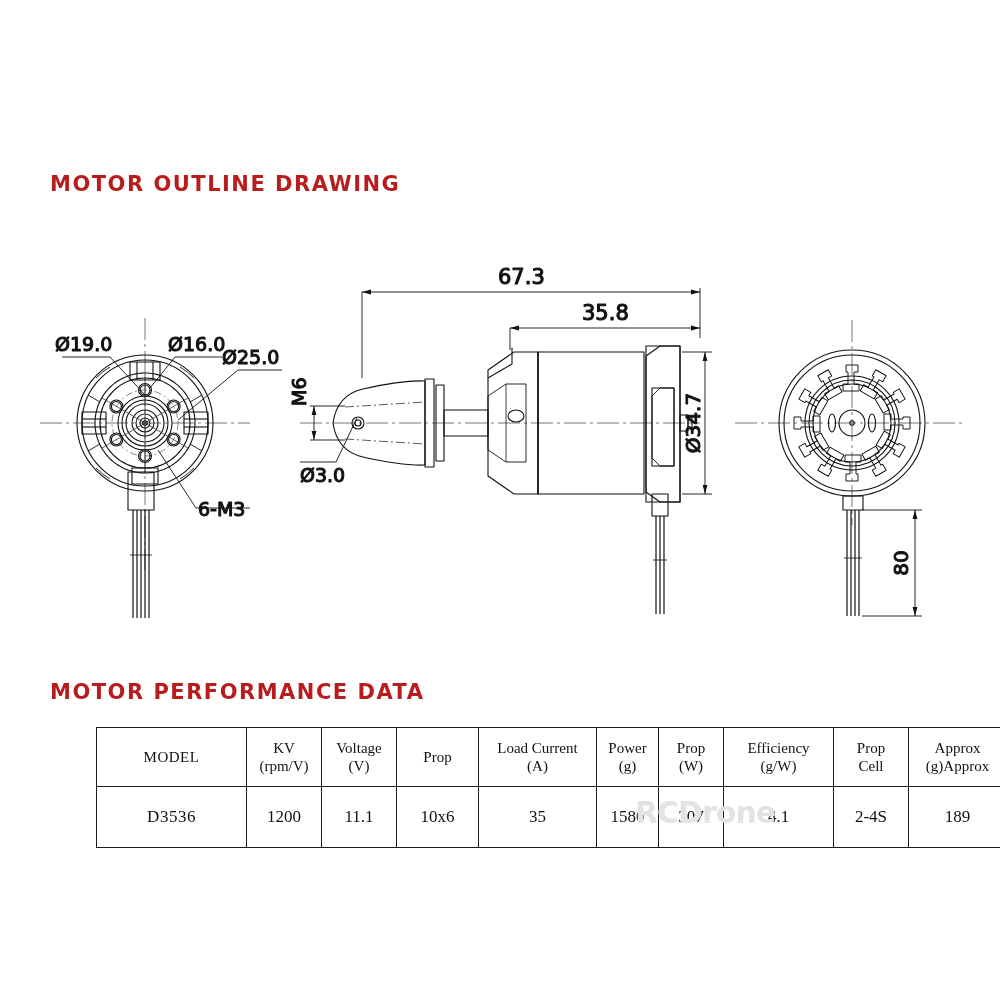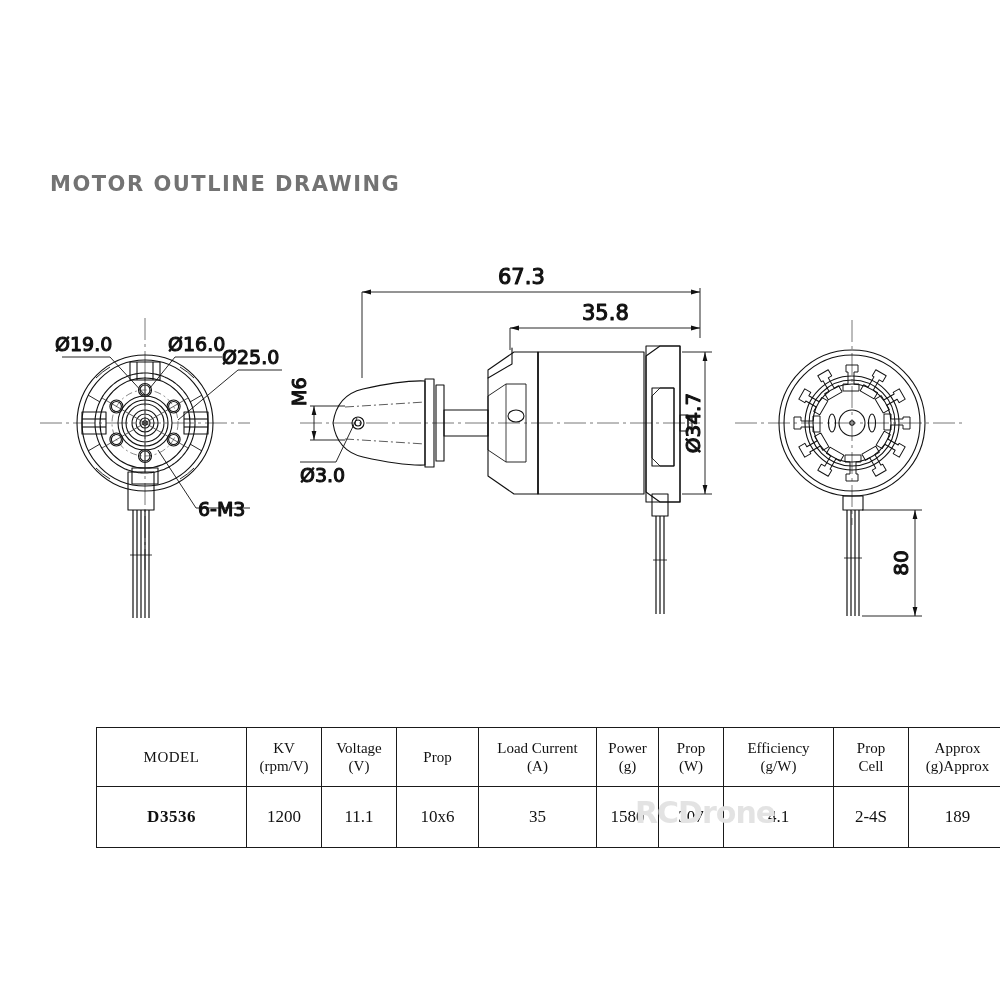--- a/index.html
+++ b/index.html
@@ -9,21 +9,21 @@
     position:relative;overflow:hidden;
   }
   #root{position:absolute;left:0;top:0;width:1000px;height:1000px;}
 
   .section-title{
     position:absolute;
     font-family:"DejaVu Sans", sans-serif;
     font-weight:700;
     font-size:21px;
     letter-spacing:1.5px;
-    color:#737373;
+    color:#b91c1c;
     white-space:pre;
   }
   #title-outline{left:50px;top:172px;}
   #title-perf{left:50px;top:680px;}
 
   
   #drawing{position:absolute;left:0;top:210px;width:1000px;height:450px;}
 
   
   #perf-table{
@@ -38,21 +38,21 @@
     text-align:center;
     vertical-align:middle;
     font-family:"Liberation Serif", serif;
     color:#111;
     padding:0 2px;
     line-height:1.22;
   }
   #perf-table tr.head td{height:58px;font-size:15px;}
   #perf-table tr.body td{height:60px;font-size:17px;}
   #perf-table td.model-h{font-size:19px;letter-spacing:.5px;}
-  #perf-table td.model-v{font-size:18px;letter-spacing:.5px;font-weight:bold;}
+  #perf-table td.model-v{font-size:18px;letter-spacing:.5px;}
   .cell-l1{display:block;white-space:nowrap;}
   .cell-l2{display:block;white-space:nowrap;}
 
   
   #watermark-rcdrone{
     position:absolute;left:635px;top:795px;
     font-family:"DejaVu Sans", sans-serif;
     font-weight:700;font-size:30px;letter-spacing:-1px;
     color:#e3e3e3;
     pointer-events:none;user-select:none;
@@ -325,20 +325,21 @@
           <line x1="915" y1="300" x2="915" y2="406" marker-start="url(#arS)" marker-end="url(#ar)"></line>
           <line x1="862" y1="300" x2="922" y2="300"></line>
           <line x1="862" y1="406" x2="922" y2="406"></line>
         </g>
         <text x="908" y="353" font-size="20" transform="rotate(-90 908 353)" text-anchor="middle">80</text>
       </g>
 
     </g>
   </svg>
 
+  <div class="section-title" id="title-perf">MOTOR PERFORMANCE DATA</div>
 
   <table id="perf-table">
     <colgroup>
       <col style="width:150px">
         <col style="width:75px">
         <col style="width:75px">
       <col style="width:82px">
         <col style="width:118px">
         <col style="width:62px">
       <col style="width:65px">

